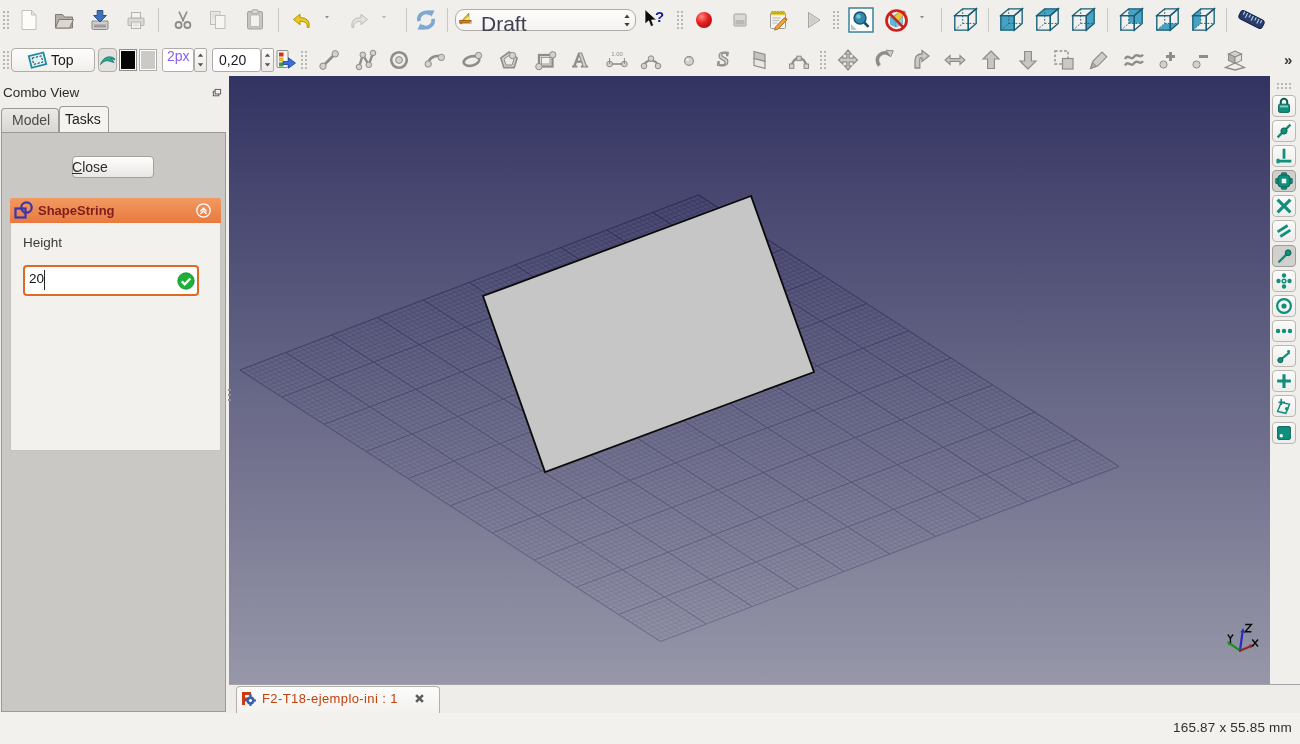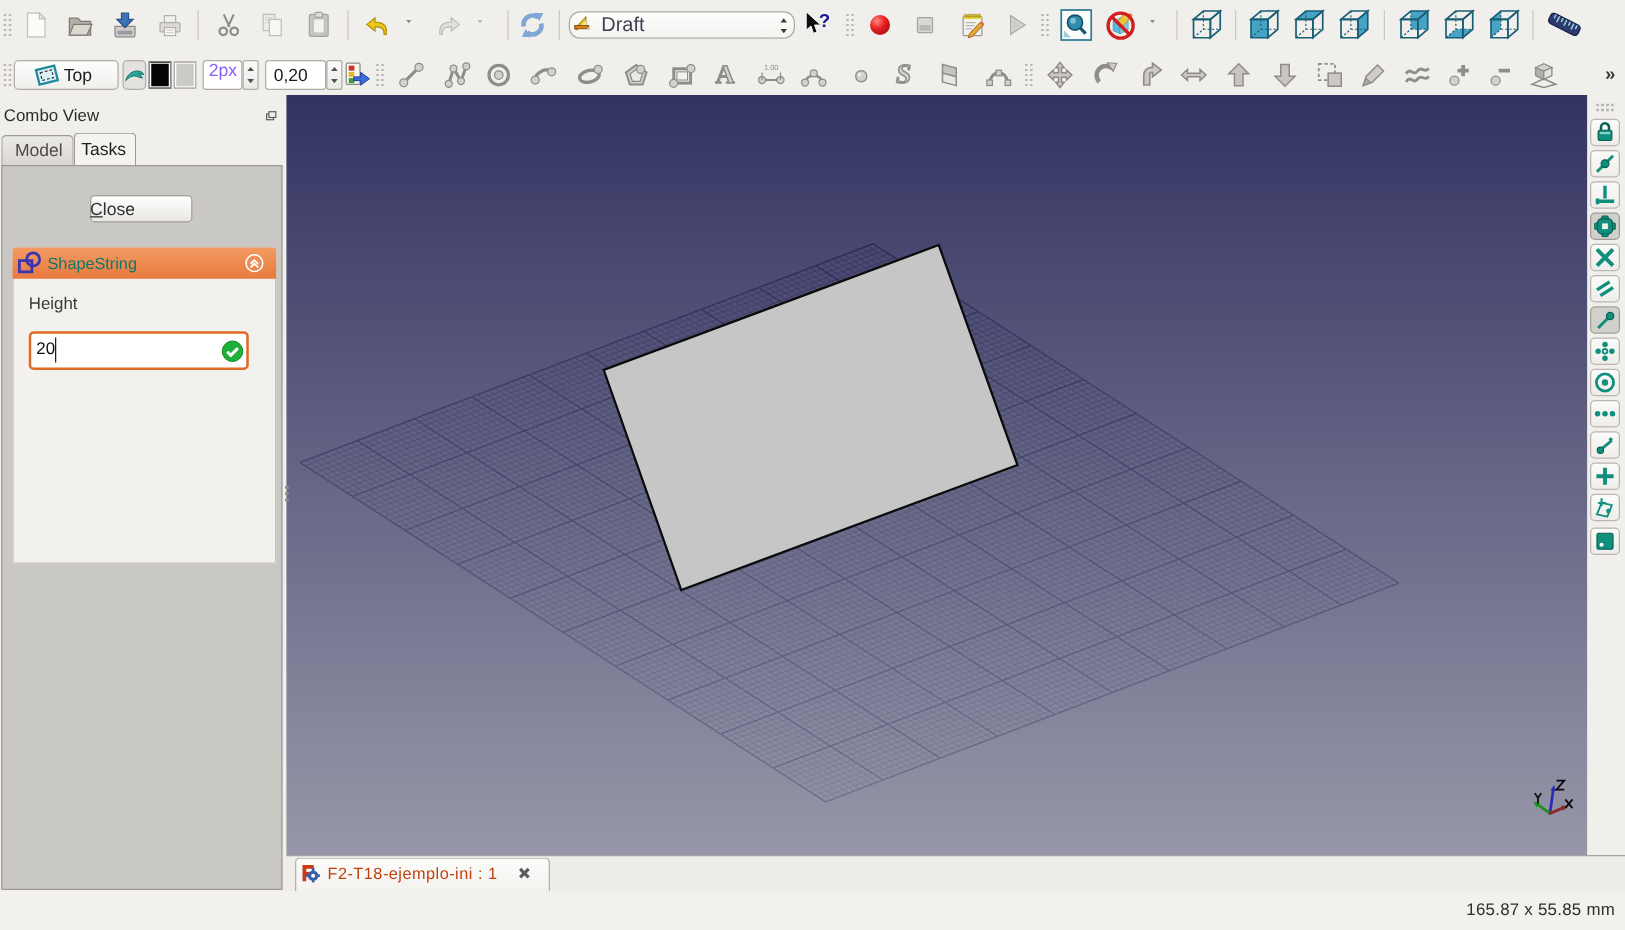--- a/index.html
+++ b/index.html
@@ -85,21 +85,21 @@
     <path d="M10.8 21.8l-7.4-.4 3.2-6.2z" fill="#7fa7d3"></path>
   </svg>
 <div class="ab" style="left:455px;top:9px;width:181px;height:22px;border:1px solid #b0ada9;border-radius:9px;background:linear-gradient(180deg,#fdfdfc,#f4f3f0)"></div>
 <svg class="ab" style="left:459px;top:11px" width="18" height="18" viewBox="0 0 24 24">
     <path d="M3 14L13 3v11z" fill="#e8c520" stroke="#8a7408"></path>
     <path d="M6 14l7-7v7z" fill="#f6eaa0"></path>
     <rect x="1" y="12.5" width="15" height="3.5" fill="#d78119" stroke="#8a4e08"></rect>
     <rect x="1.5" y="16" width="3" height="1.5" fill="#b86a10"></rect>
     <path d="M14 16h3l-1.5-1.5z" fill="#fff" stroke="#999" stroke-width=".4"></path>
   </svg>
-<div class="ab" style="left:481px;top:12px;font-size:16px;color:#3f3f52">Draft</div>
+<div class="ab" style="left:481px;top:12px;font-size:21px;color:#3f3f52">Draft</div>
 <svg class="ab" style="left:621px;top:13px" width="12" height="15" viewBox="0 0 12 15">
     <path d="M6 1.5l2.6 3.4H3.4z" fill="#3e3c38"></path>
     <path d="M6 13.5l2.6-3.4H3.4z" fill="#3e3c38"></path>
   </svg>
 <svg class="ab" style="left:642px;top:8px" width="24" height="24" viewBox="0 0 24 24">
     <path d="M3 1.5v14.5l3.8-3.2 2 5.8 2.8-1-2-5.6h5z" fill="#0c0c0c" stroke="#fff" stroke-width=".7"></path>
     <text x="13" y="13.5" font-size="15" font-weight="bold" fill="#1a1a96" font-family="Liberation Sans">?</text>
   </svg>
 <svg class="ab" style="left:692px;top:8px" width="24" height="24" viewBox="0 0 24 24">
     <defs>
@@ -367,21 +367,21 @@
 <div class="ab" style="left:65px;top:111px;font-size:14px;color:#1e1e1e">Tasks</div>
 <div class="ab" style="left:1px;top:132px;width:225px;height:580px;background:#cac8c5;border:1px solid #9d9a95"></div>
 <div class="ab" style="left:72px;top:156px;width:82px;height:22px;background:linear-gradient(180deg,#fefefd,#e9e7e4);border:1px solid #a5a29e;border-radius:4px"></div>
 <div class="ab" style="left:0;top:159px;width:180px;text-align:center;font-size:14px;color:#2e2e2e"><span style="text-decoration:underline">C</span>lose</div>
 <div class="ab" style="left:10px;top:198px;width:211px;height:253px;background:#f2f1ee;border:1px solid #c6c3bf"></div>
 <div class="ab" style="left:10px;top:198px;width:211px;height:25px;background:linear-gradient(180deg,#f29a62,#e87a3e);border-radius:2px 2px 0 0"></div>
 <svg class="ab" style="left:13px;top:200px" width="22" height="22" viewBox="0 0 22 22">
     <rect x="2.5" y="8.5" width="10" height="9" fill="none" stroke="#3a35b2" stroke-width="2.2"></rect>
     <circle cx="13.5" cy="7.5" r="5.2" fill="none" stroke="#3a35b2" stroke-width="2.2"></circle>
   </svg>
-<div class="ab" style="left:38px;top:203px;font-size:13px;font-weight:normal;color:#0f766e">ShapeString</div>
+<div class="ab" style="left:38px;top:203px;font-size:13px;font-weight:bold;color:#7f1d1d">ShapeString</div>
 <svg class="ab" style="left:196px;top:203px" width="15" height="15" viewBox="0 0 15 15">
     <circle cx="7.5" cy="7.5" r="6.7" fill="none" stroke="#fff" stroke-width="1.3"></circle>
     <path d="M4.4 8.2l3.1-3 3.1 3M4.4 11l3.1-3 3.1 3" fill="none" stroke="#fff" stroke-width="1.4"></path>
   </svg>
 <div class="ab" style="left:23px;top:235px;font-size:13.5px;color:#3a3a3a">Height</div>
 <div class="ab" style="left:23px;top:265px;width:176px;height:31px;background:#fff;border:2px solid #dd6b26;border-radius:4px"></div>
 <div class="ab" style="left:29px;top:271px;font-size:13.5px;color:#111">20</div>
 <div class="ab" style="left:44px;top:270px;width:1px;height:20px;background:#222"></div>
 <svg class="ab" style="left:177px;top:272px" width="18" height="18" viewBox="0 0 18 18">
     <circle cx="9" cy="9" r="8.2" fill="#1db237" stroke="#0e8a26" stroke-width=".8"></circle>

